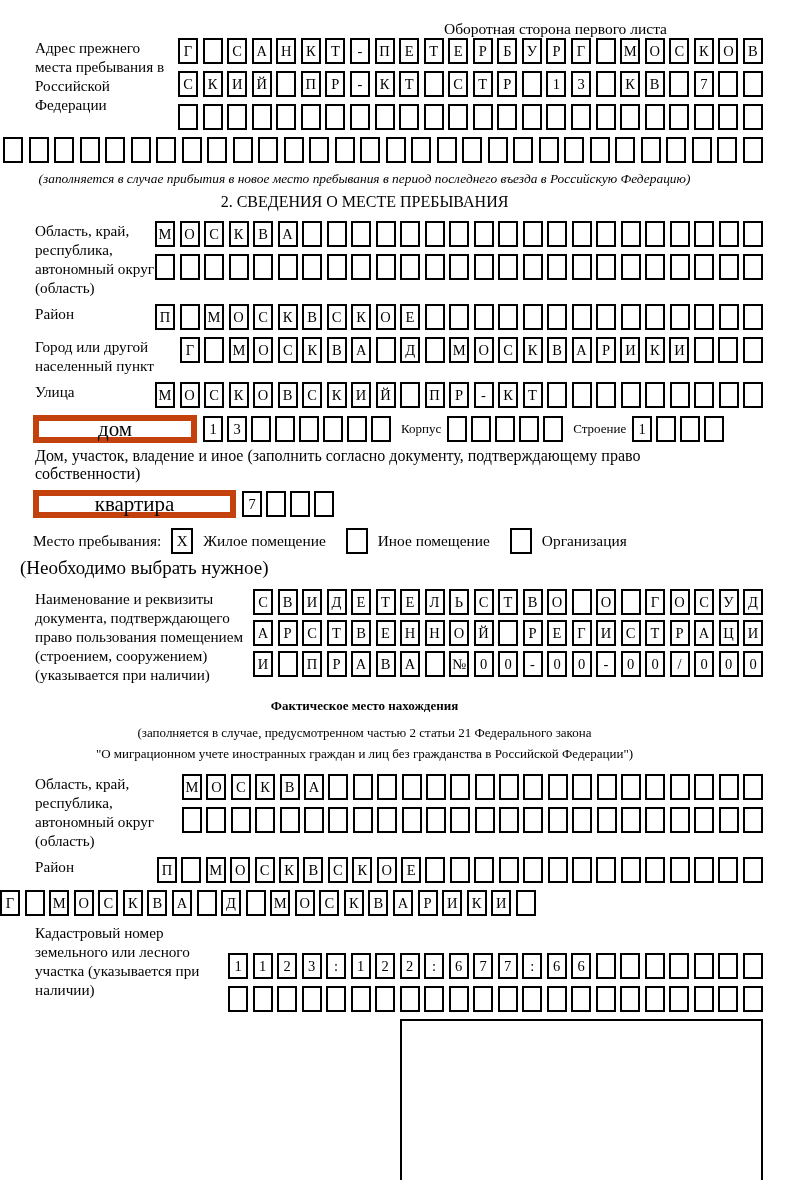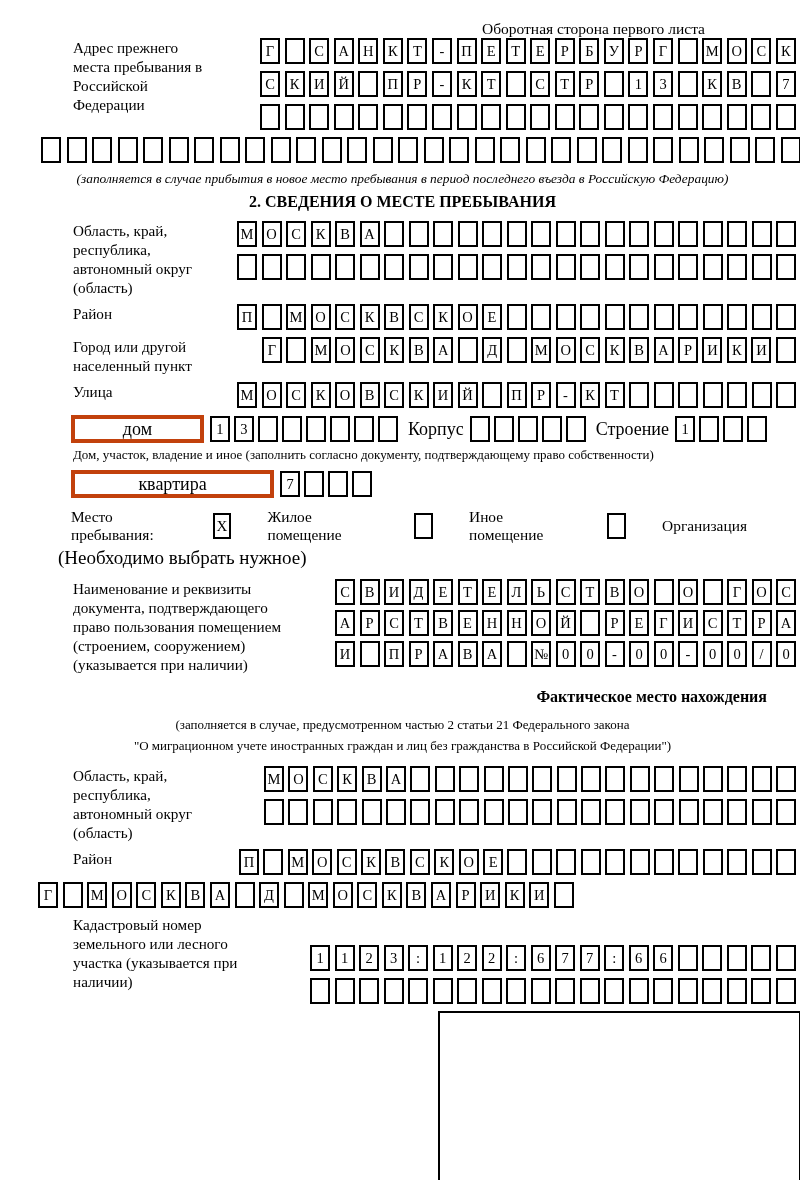--- a/index.html
+++ b/index.html
@@ -1,56 +1,56 @@
 <!DOCTYPE html>
 <html lang="ru"><head>
 <meta charset="utf-8">
 <style>
   html,body{margin:0;padding:0;background:#fff;}
   body{width:800px;height:1180px;font-family:"Liberation Serif","DejaVu Serif",serif;color:#000;overflow:hidden;}
-  .page{position:relative;width:729px;height:1180px;margin-left:38px;}
+  .page{position:relative;width:729px;height:1180px;}
 
   .hdr{padding:20px 62px 0 0;text-align:right;font-size:15.5px;}
 
-  .fg{display:flex;align-items:flex-start;margin-bottom:7px;gap:44px;}
+  .fg{display:flex;align-items:flex-start;margin-bottom:7px;}
   .lbl{font-size:15.2px;line-height:19px;margin-left:35px;box-sizing:border-box;flex:0 0 auto;}
   .rows{display:flex;flex-direction:column;gap:7px;}
 
   
   .lw120{width:120px}.lw122{width:122px}.lw143{width:143px}.lw145{width:145px}
   .lw147{width:147px}.lw192{width:192px}.lw193{width:193px}.lw218{width:218px}
 
   .cellrow{display:flex;justify-content:space-between;}
   .cellrow.gap{justify-content:flex-start;gap:4px;}
   .rw510{width:510px}.rw535{width:535px}.rw536{width:536px}.rw581{width:581px}
   .rw583{width:583px}.rw585{width:585px}.rw606{width:606px}.rw608{width:608px}
   .rw760{width:760px;margin-left:3px;margin-top:5px;}
 
   .cell{flex:0 0 20px;height:26px;border:2px solid #000;box-sizing:border-box;
         display:flex;align-items:center;justify-content:center;
         font-size:14.5px;line-height:1;background:#fff;}
 
   .note{font-size:13.4px;text-align:center;margin:8px 0 6px;font-style:italic;}
-  .sect-title{font-size:16px;font-weight:bold;text-align:center;margin:6px 0 10px;}
+  .sect-title{font-size:16px;font-weight:normal;text-align:center;margin:6px 0 10px;}
 
   .inline-row{display:flex;align-items:center;margin-left:33px;}
-  .widebox{height:28px;border:4px solid #c2410c;box-sizing:border-box;display:flex;
-           align-items:center;justify-content:center;font-size:18px;}
+  .widebox{height:28px;border:6px solid #c2410c;box-sizing:border-box;display:flex;
+           align-items:center;justify-content:center;font-size:21px;}
   .wb164{width:164px}.wb203{width:203px}
-  .inl-lbl{font-size:18px;margin:0 6px 0 10px;white-space:nowrap;}
-  .caption{font-size:13px;margin:4px 0 7px 35px;}
-
-  .mesto{margin-top:10px;font-size:15.4px;align-items:center;gap:26px;}
+  .inl-lbl{font-size:13px;margin:0 6px 0 10px;white-space:nowrap;}
+  .caption{font-size:16px;margin:4px 0 7px 35px;}
+
+  .mesto{margin-top:10px;font-size:15.4px;align-items:center;}
   .chk{width:22px;height:26px;border:2px solid #000;box-sizing:border-box;display:inline-flex;
        align-items:center;justify-content:center;font-size:15px;}
   .mesto .opt{margin:0 20px 0 10px;}
   .mesto .mlabel{margin-right:10px;}
   .mesto-cap{font-size:19px;width:700px;margin:3px 0 10px 20px;}
 
-  .fact-title{font-size:16px;font-weight:bold;text-align:right;margin:14px 0 8px;}
+  .fact-title{font-size:13px;font-weight:bold;text-align:center;margin:14px 0 8px;}
   .fact-note{font-size:13px;text-align:center;line-height:21px;margin-bottom:10px;}
 
   .kad-rows{margin-top:30px;}
 
   .stamp-box{width:363px;height:181px;border:2px solid #000;box-sizing:border-box;
              margin:6px 0 6px 400px;}
 </style>
 </head>
 <body>
 

